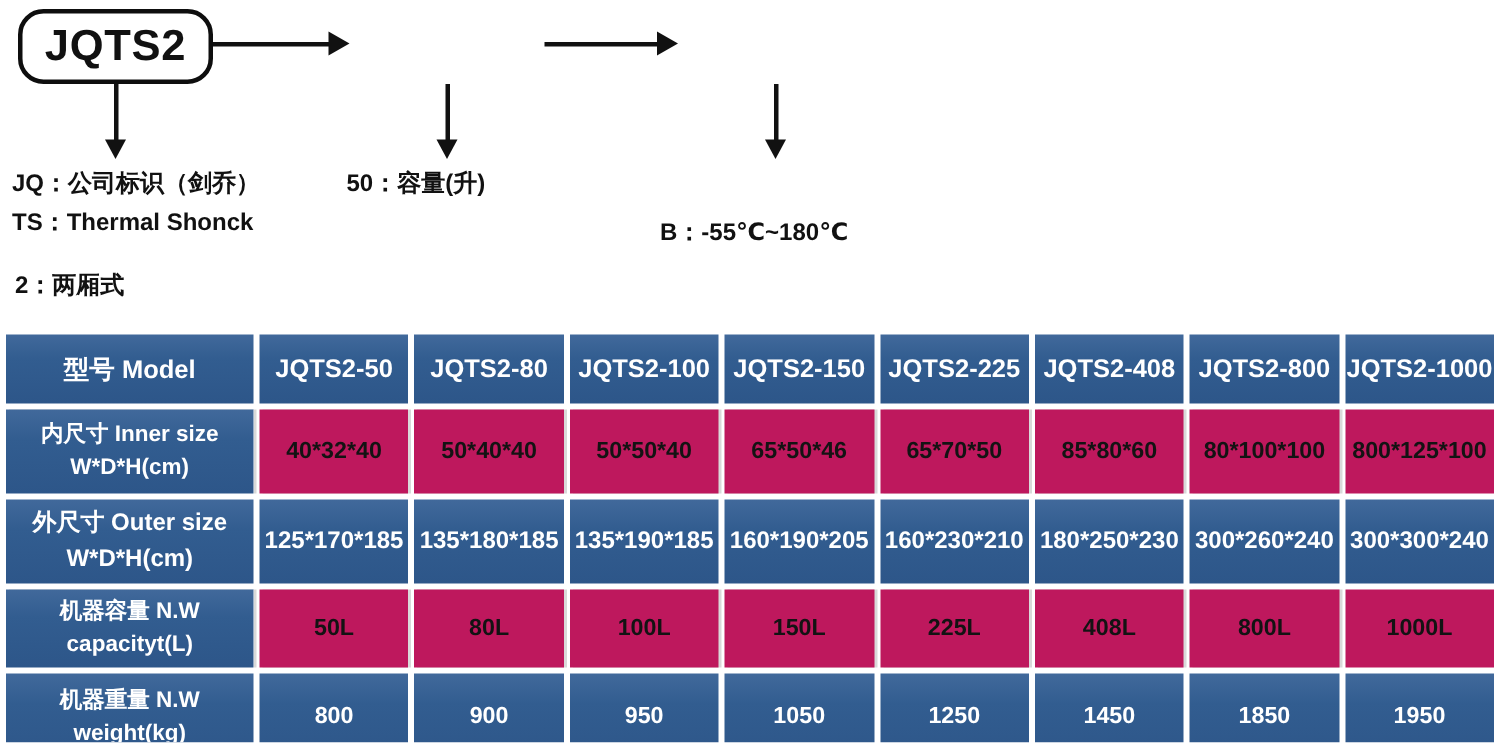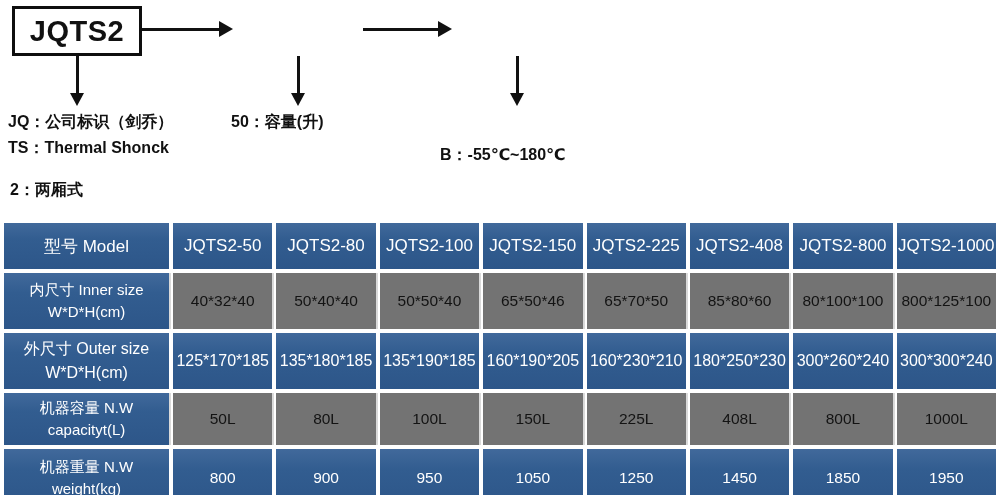--- a/index.html
+++ b/index.html
@@ -16,21 +16,21 @@
 
   
   .diagram { position: absolute; top: 0; left: 0; width: 1000px; height: 218px; }
   .dbox {
     position: absolute; top: 6px; width: 130px; height: 50px;
     border: 3px solid #0e0e0e;
     display: flex; align-items: center; justify-content: center;
     font-size: 29px; font-weight: bold; letter-spacing: 0.5px;
     background: #ffffff;
   }
-  .dbox.b1 { left: 12px; }
+  .dbox.b1 { left: 12px; border-radius: 17px; }
   .dbox.b2 { left: 233px; }
   .dbox.b3 { left: 452px; }
 
   .arrow-right { position: absolute; top: 28px; height: 3px; background: #111; }
   .arrow-right::after {
     content: ""; position: absolute; right: -13px; top: -7px;
     border-left: 14px solid #111;
     border-top: 8px solid transparent; border-bottom: 8px solid transparent;
   }
   .ar1 { left: 142px; width: 78px; }
@@ -57,27 +57,27 @@
 
   
   .spec-table {
     position: absolute; top: 219px; left: 0;
     width: 1000px;
     border-collapse: separate; border-spacing: 4px;
     table-layout: fixed;
   }
   .spec-table th, .spec-table td {
     text-align: center; vertical-align: middle;
-    font-weight: normal; overflow: hidden;
+    font-weight: bold; overflow: hidden;
   }
   .blue-cell {
     background: linear-gradient(180deg, #41699b 0%, #325d90 35%, #2d5689 100%);
     color: #ffffff;
   }
-  .white-cell { background: #737373; color: #131313; }
+  .white-cell { background: #be185d; color: #131313; }
   th.blue-cell { font-size: 17px; height: 46px; }
   td.label-cell { font-size: 15px; line-height: 1.5; margin-left: 48px; }
   td.data-cell { font-size: 15.5px; }
   tr.r-inner  td { height: 56px; }
   tr.r-outer  td { height: 56px; font-size: 16px; }
   tr.r-cap    td { height: 52px; }
   tr.r-weight td { height: 58px; }
   tr.r-inner > *:not(:last-child),
   tr.r-cap   > *:not(:last-child) { box-shadow: 2px 0 0 #d9d9d9; }
 </style>

